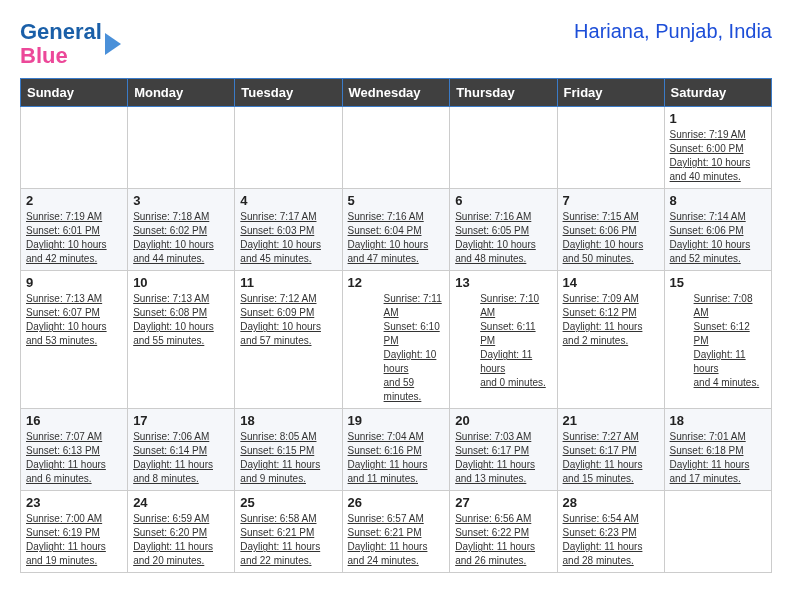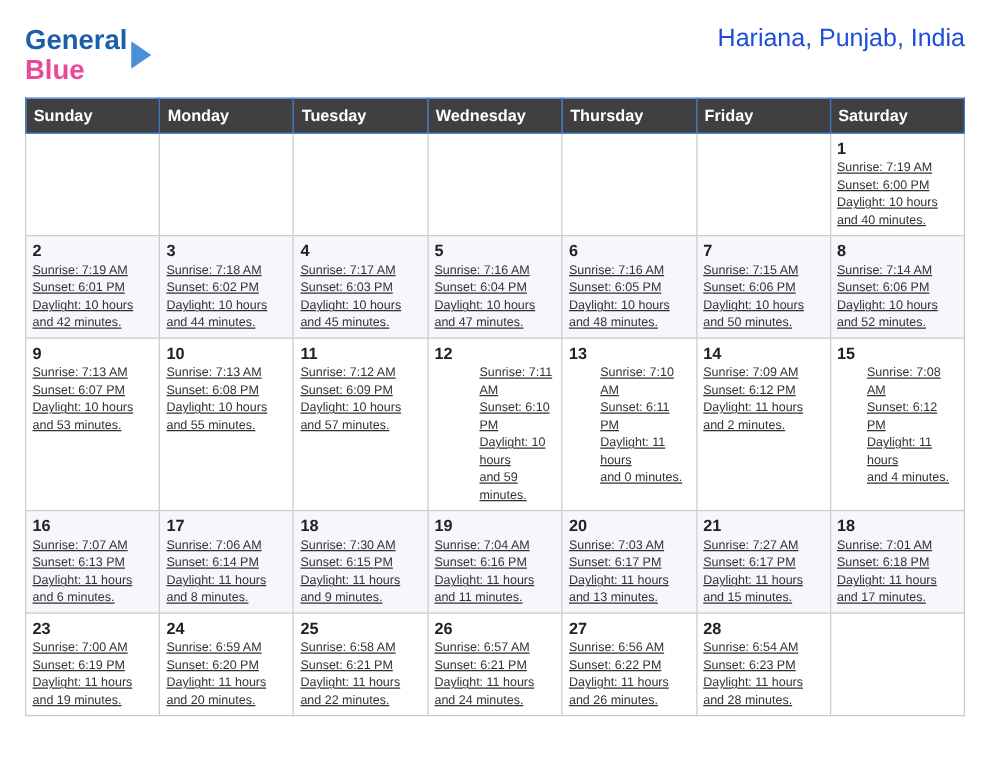--- a/index.html
+++ b/index.html
@@ -234,21 +234,21 @@
         </td>
         <td>
           <span class="day-num">17</span>
           <div class="day-info" style="white-space: pre-line;">Sunrise: 7:06 AM
 Sunset: 6:14 PM
 Daylight: 11 hours
 and 8 minutes.</div>
         </td>
         <td>
           <span class="day-num">18</span>
-          <div class="day-info" style="white-space: pre-line;">Sunrise: 7:30 AM
+          <div class="day-info" style="white-space: pre-line;">Sunrise: 8:05 AM
 Sunset: 6:15 PM
 Daylight: 11 hours
 and 9 minutes.</div>
         </td>
         <td>
           <span class="day-num">19</span>
           <div class="day-info" style="white-space: pre-line;">Sunrise: 7:04 AM
 Sunset: 6:16 PM
 Daylight: 11 hours
 and 11 minutes.</div>

